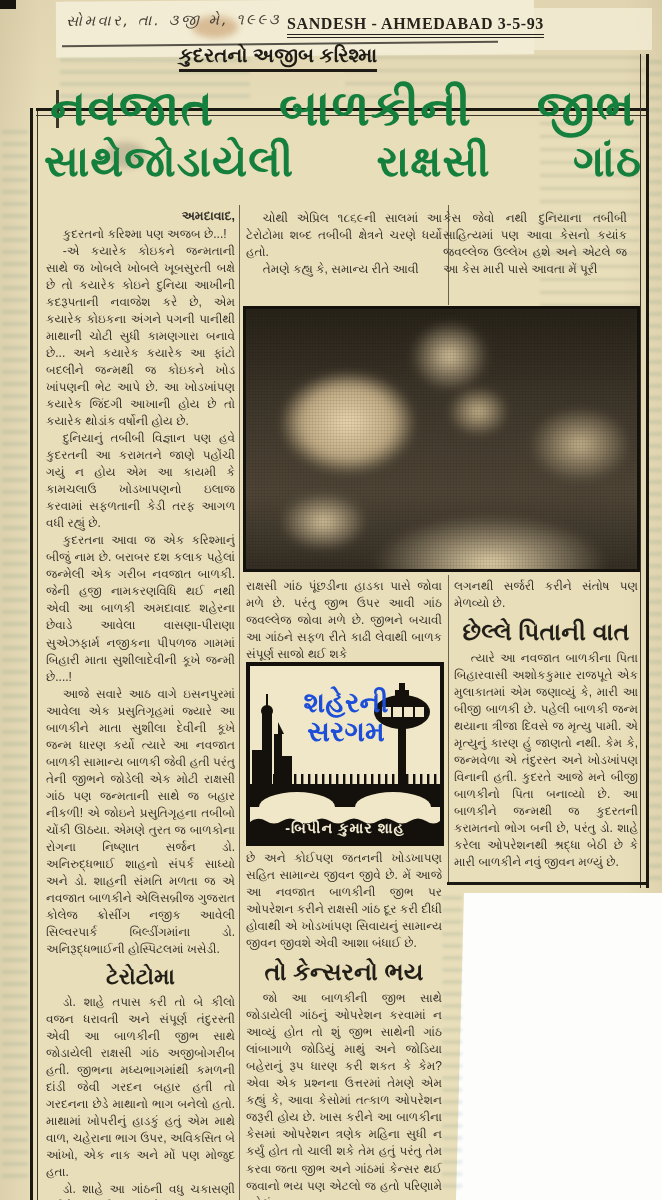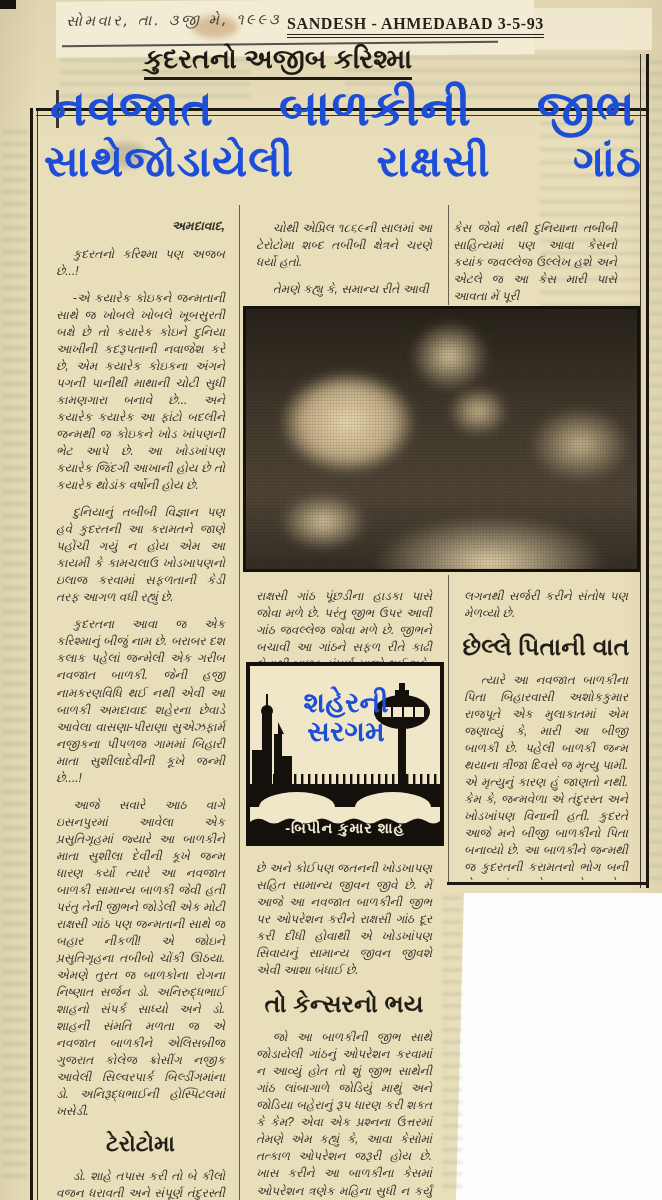--- a/index.html
+++ b/index.html
@@ -25,30 +25,30 @@
   
   .handwritten{position:absolute;left:66px;top:10px;width:440px;
                font-family:"DejaVu Sans",sans-serif;font-style:italic;
                font-size:15px;letter-spacing:2.5px;color:#453f36;transform:rotate(-.5deg);}
   .hand-underline{position:absolute;left:62px;top:43px;width:436px;height:2px;background:#57524a;transform:rotate(-.6deg);}
   .masthead{position:absolute;left:287px;top:15px;
             font-family:"Liberation Serif",serif;font-weight:700;font-size:16px;
             letter-spacing:.6px;color:#26231c;border-bottom:4px double #26231c;padding-bottom:1px;}
   
   .kickerwrap{position:absolute;left:108px;top:44px;width:340px;text-align:center;}
-  .kicker{display:inline-block;font-size:27px;font-weight:800;color:#1f1c15;
+  .kicker{display:inline-block;font-size:20px;font-weight:800;color:#1f1c15;
           border-bottom:3px solid #1f1c15;padding-bottom:2px;}
-  .headline{position:absolute;font-weight:800;color:#1d4ed8;
+  .headline{position:absolute;font-weight:800;color:#15803d;
             text-align:justify;text-align-last:justify;letter-spacing:1px;}
   .headline.l1{left:50px;top:84px;width:586px;font-size:49px;line-height:1.0;}
   .headline.l2{left:44px;top:140px;width:598px;font-size:43px;line-height:1.0;}
   
   .col{position:absolute;font-size:12px;line-height:1.42;color:#34302a;
        text-align:justify;overflow:hidden;}
-  .col p{margin:10px;text-indent:1.4em;font-style:italic;}
+  .col p{margin:0;text-indent:1.4em;}
   .col p.noindent{text-indent:0;}
   .dateline{text-align:right;font-weight:700;text-indent:0;font-size:12.5px;margin:0 0 1px;}
   .subhead{text-align:center;font-weight:800;font-size:24px;line-height:1.25;
            color:#221f18;text-indent:0;margin:5px 0 3px;}
   .subhead.big{font-size:22px;}
   
   .photo-frame{position:absolute;left:243px;top:306px;width:391px;height:260px;
                border:3px solid #15120d;box-shadow:0 0 0 1px #cfc49d inset;background:#2a241c;overflow:hidden;}
   .photo-img{position:absolute;inset:-8px;filter:blur(4px) sepia(.25);
     background:

